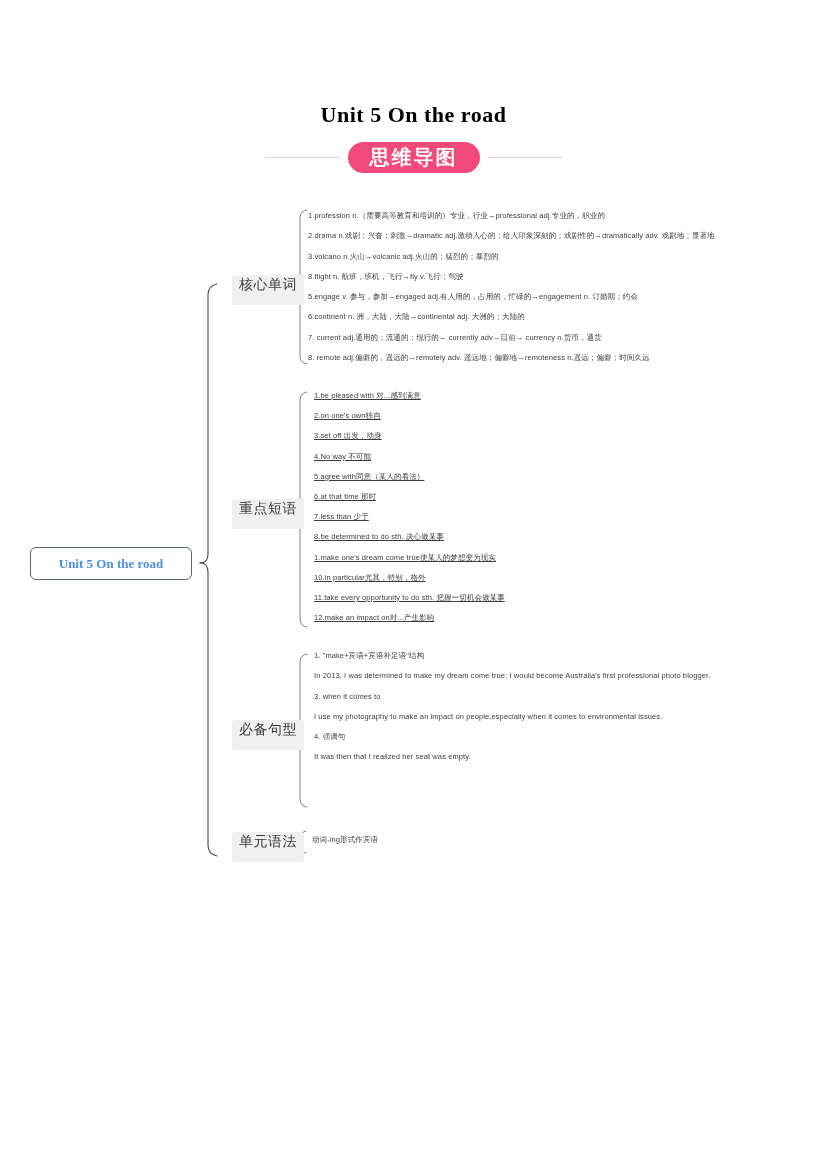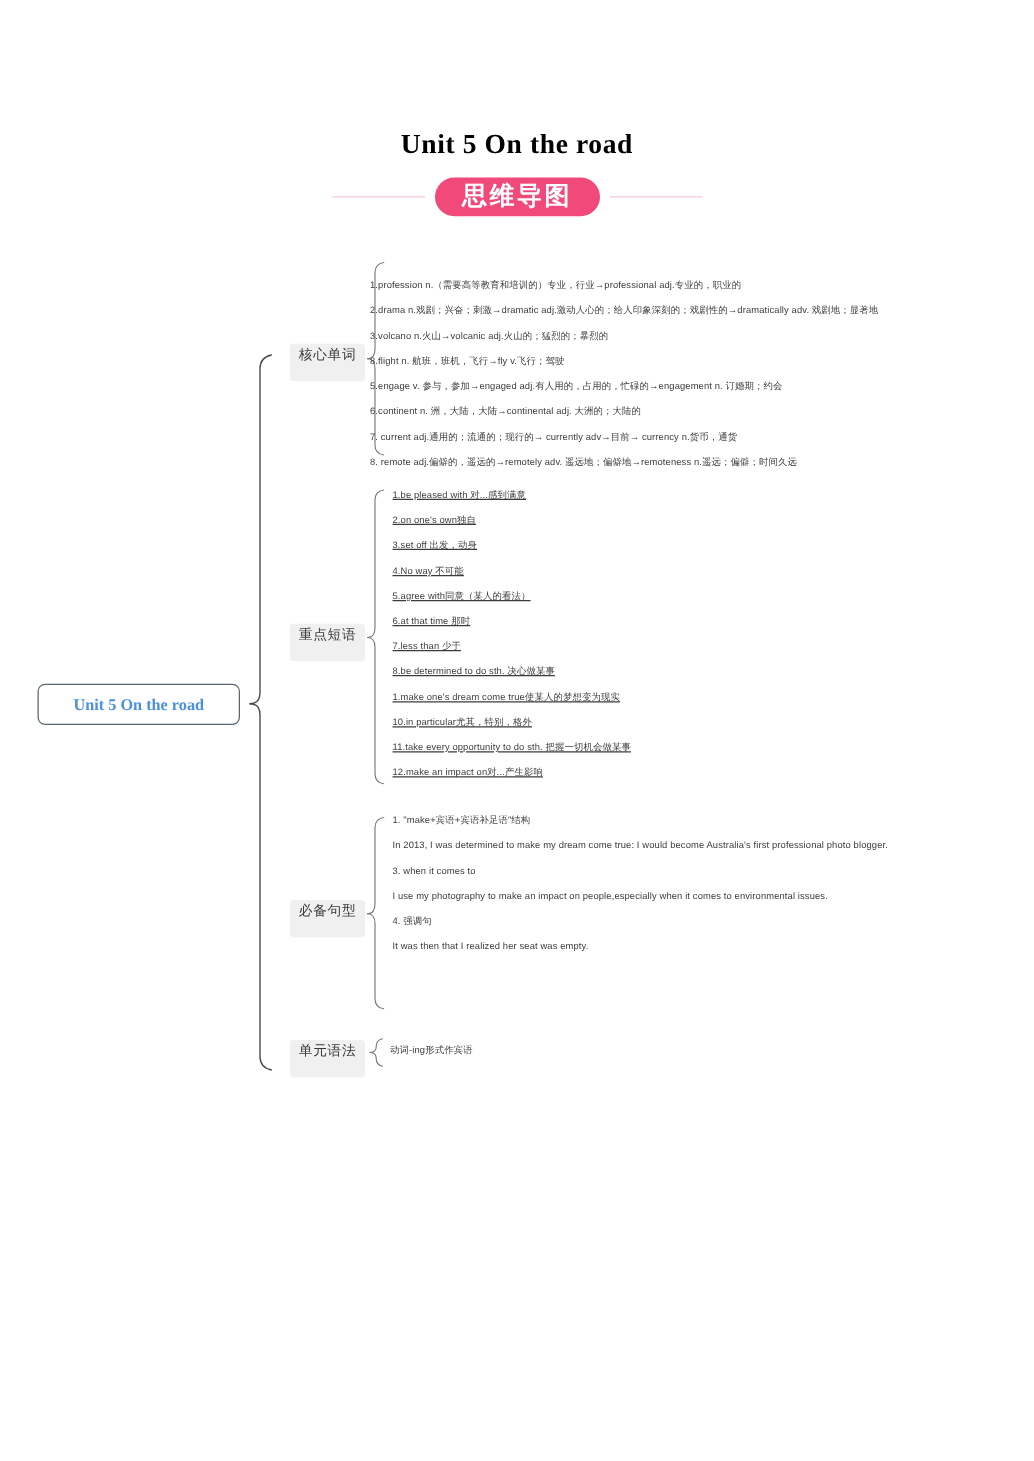--- a/index.html
+++ b/index.html
@@ -96,21 +96,21 @@
     left: 0; top: 0;
     width: 827px; height: 1169px;
     pointer-events: none;
   }
 
   
   .branch-label {
     position: absolute;
     background: #f0f0f0;
     border-radius: 3px;
-    font-size: 11px;
+    font-size: 14px;
     color: #3a3a3a;
     padding: 4px 7px 15px 7px;
     letter-spacing: 0.5px;
     white-space: nowrap;
     line-height: 11px;
   }
   .bl-vocab    { left: 232px; top: 275px; }
   .bl-phrase   { left: 232px; top: 499px; }
   .bl-sentence { left: 232px; top: 720px; }
   .bl-grammar  { left: 232px; top: 832px; }
@@ -119,21 +119,21 @@
   .leaf-block {
     position: absolute;
     font-size: 7.5px;
     color: #3c3c3c;
     line-height: 10px;
     letter-spacing: 0.1px;
   }
   .leaf-block .leaf-line {
     white-space: nowrap;
   }
-  .vocab-block    { left: 296px; top: 211px; margin-top: 12px; }
+  .vocab-block    { left: 308px; top: 211px; }
   .vocab-block .leaf-line { margin-bottom: 10.3px; }
 
   .phrase-block   { left: 314px; top: 391px; text-decoration: underline; }
   .phrase-block .leaf-line { margin-bottom: 10.2px; }
 
   .sentence-block { left: 314px; top: 651px; }
   .sentence-block .leaf-line { margin-bottom: 10.3px; }
 
   .grammar-block  { left: 312px; top: 835px; }
 </style>

